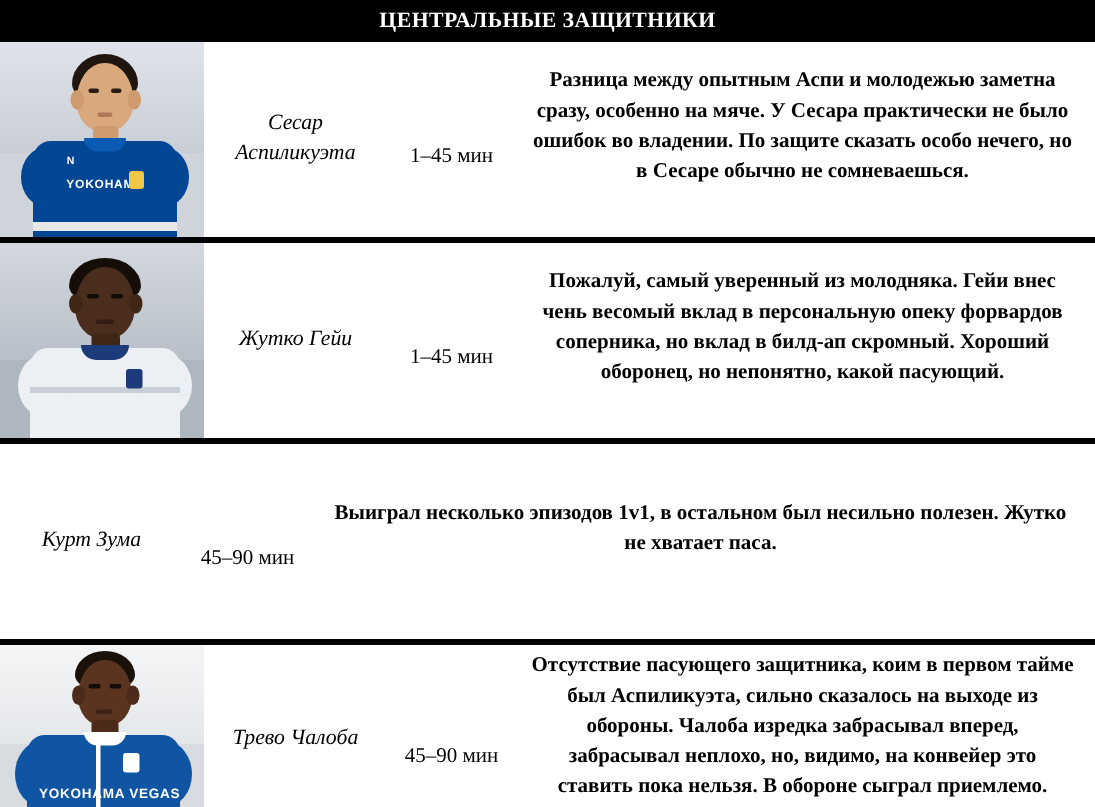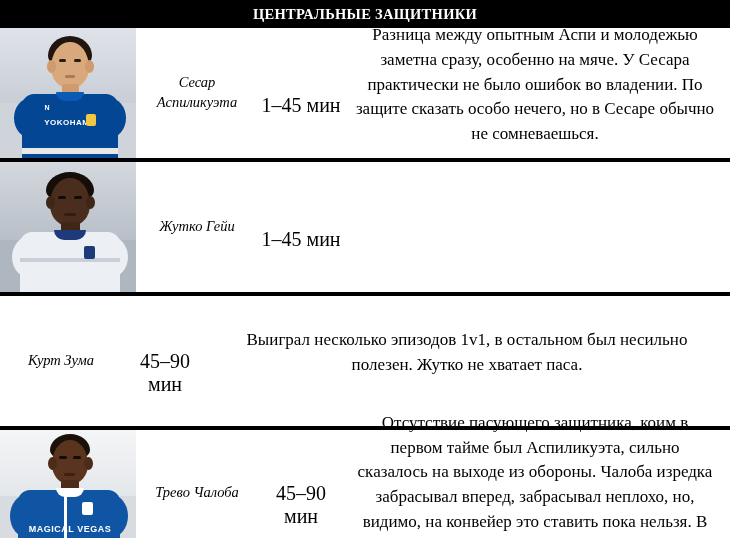--- a/index.html
+++ b/index.html
@@ -61,35 +61,36 @@
     padding: 0 4px;
     box-sizing: border-box;
   }
   .time-cell {
     width: 86px;
     flex: 0 0 86px;
     display: flex;
     align-items: center;
     justify-content: center;
     text-align: center;
-    font-size: 20px;
+    font-size: 14px;
     color: #000000;
     margin-top: 24px;
   }
   .text-cell {
     flex: 1 1 auto;
     display: flex;
     align-items: center;
     justify-content: center;
     text-align: center;
-    font-size: 17px;
+    font-size: 14px;
     line-height: 1.45;
     color: #000000;
     padding: 8px 14px 24px 10px;
     box-sizing: border-box;
+    font-weight: bold;
   }
 
   
   .portrait {
     position: absolute;
     inset: 0;
   }
   .bg-top, .bg-bottom {
     position: absolute;
     left: 0;
@@ -213,20 +214,21 @@
         <div class="badge" style="left:84px;top:84px;width:11px;height:13px;background:#1d3a7a;"></div>
         <div class="sponsor" style="left:30px;top:104px;width:80px;font-size:8px;color:#2a3a55;"></div>
       </div>
     </div>
     <div class="name-cell">
       <div>
         <div>Жутко Гейи</div>
       </div>
     </div>
     <div class="time-cell">1–45 мин</div>
+    <div class="text-cell">Пожалуй, самый уверенный из молодняка. Гейи внес чень весомый вклад в персональную опеку форвардов соперника, но вклад в билд-ап скромный. Хороший оборонец, но непонятно, какой пасующий.</div>
   </div>
 
   <div class="row" style="height:130px;">
     <div class="name-cell">
       <div>
         <div>Курт Зума</div>
       </div>
     </div>
     <div class="time-cell">45–90 мин</div>
     <div class="text-cell">Выиграл несколько эпизодов 1v1, в остальном был несильно полезен. Жутко не хватает паса.</div>
@@ -244,21 +246,21 @@
         <div style="position:absolute;left:59px;top:26px;width:8px;height:3px;background:#140d07;border-radius:2px;"></div>
         <div style="position:absolute;left:73px;top:26px;width:8px;height:3px;background:#140d07;border-radius:2px;"></div>
         <div style="position:absolute;left:64px;top:43px;width:11px;height:3px;background:#3d2114;border-radius:2px;"></div>
         <div class="neck" style="left:61px;top:50px;width:18px;height:13px;background:#4d2b1a;"></div>
         <div class="torso" style="left:18px;top:60px;width:102px;bottom:0;background:#1055a4;"></div>
         <div class="shoulder-l" style="left:10px;top:64px;width:36px;height:44px;background:#1055a4;"></div>
         <div class="shoulder-r" style="left:92px;top:64px;width:36px;height:44px;background:#1055a4;"></div>
         <div class="collar" style="left:56px;top:58px;width:28px;height:9px;background:#ffffff;border-radius:0 0 10px 10px;"></div>
         <div class="stripe" style="left:64px;top:66px;width:3px;height:52px;background:#ffffff;"></div>
         <div class="badge" style="left:82px;top:72px;width:11px;height:13px;background:#ffffff;"></div>
-        <div class="sponsor" style="left:26px;top:94px;width:88px;font-size:9px;color:#ffffff;line-height:1.15;">MAGICAL VEGAS</div>
+        <div class="sponsor" style="left:26px;top:94px;width:88px;font-size:9px;color:#ffffff;line-height:1.15;">YOKOHAMA VEGAS</div>
       </div>
     </div>
     <div class="name-cell">
       <div>
         <div>Трево Чалоба</div>
       </div>
     </div>
     <div class="time-cell">45–90 мин</div>
     <div class="text-cell">Отсутствие пасующего защитника, коим в первом тайме был Аспиликуэта, сильно сказалось на выходе из обороны. Чалоба изредка забрасывал вперед, забрасывал неплохо, но, видимо, на конвейер это ставить пока нельзя. В обороне сыграл приемлемо.</div>
   </div>

